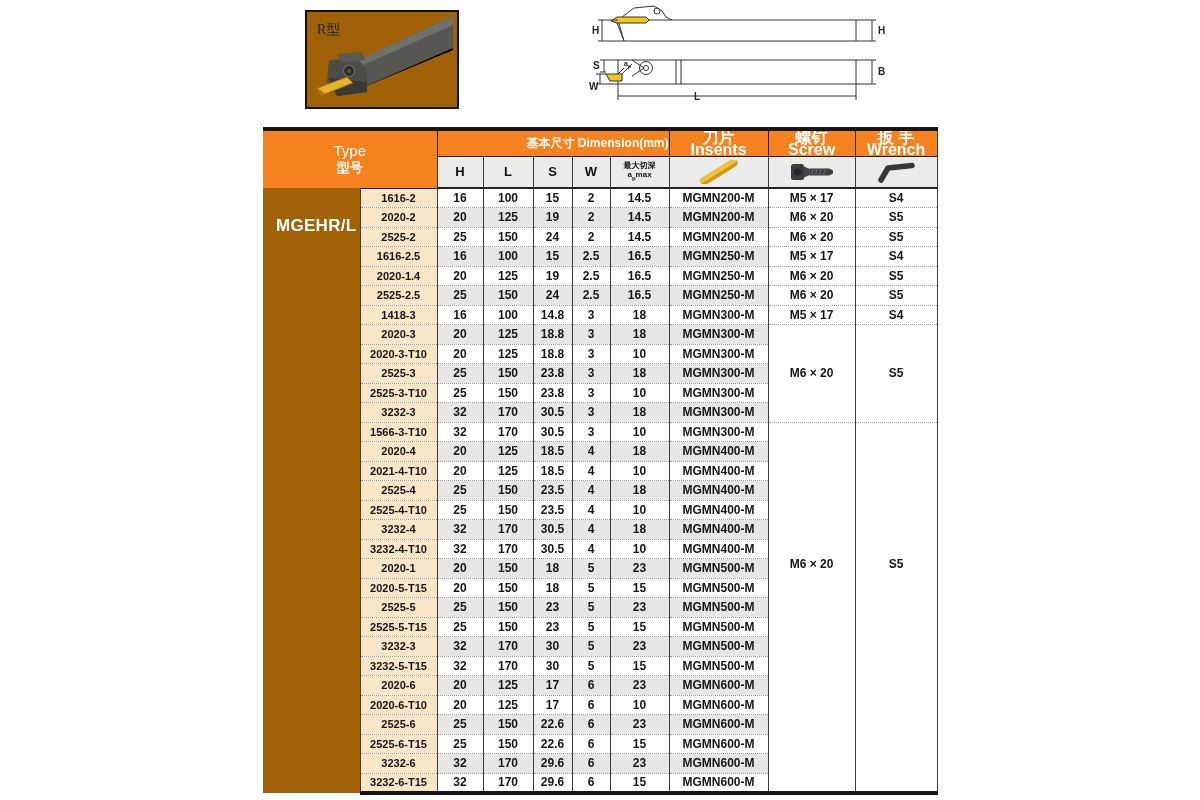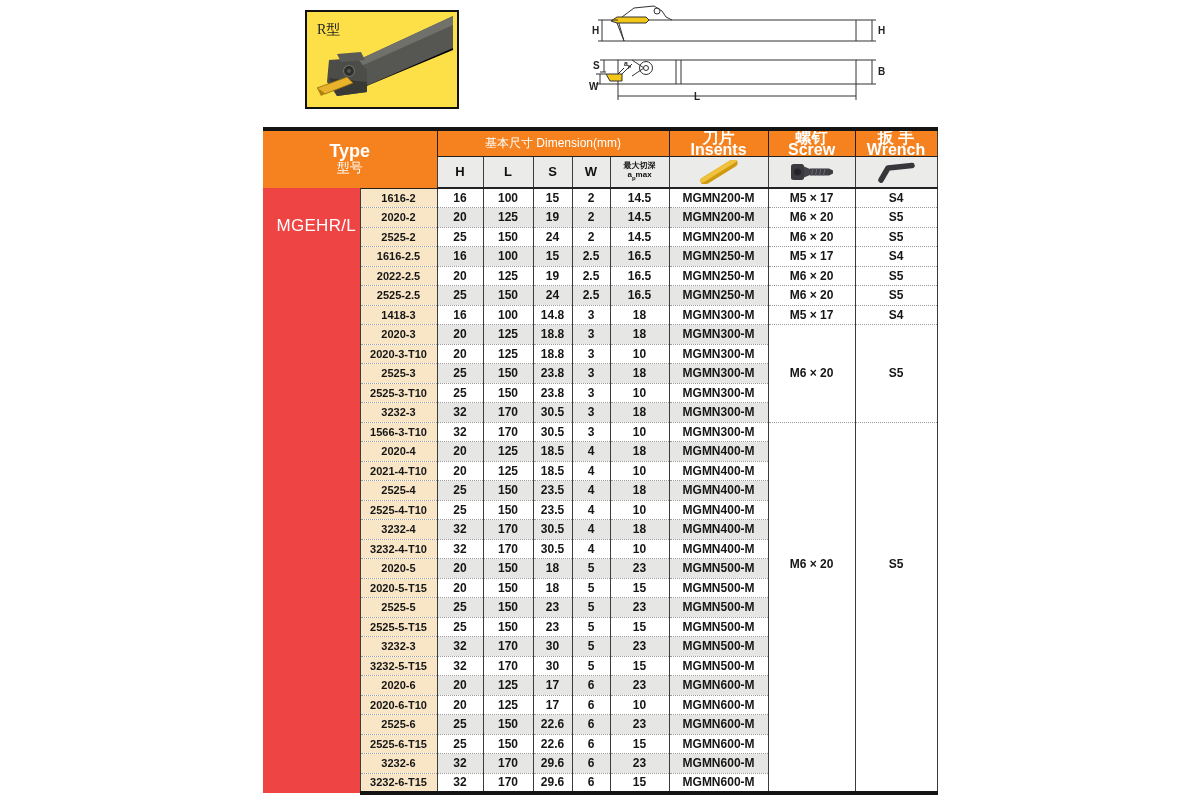--- a/index.html
+++ b/index.html
@@ -4,21 +4,21 @@
 <style>
   html,body{margin:0;padding:0;}
   body{
     width:1200px;height:800px;background:#ffffff;position:relative;
     font-family:"Liberation Sans", sans-serif;
     -webkit-font-smoothing:antialiased;
   }
   
   .photo-box{
     position:absolute;left:305px;top:10px;width:150px;height:95px;
-    border:2px solid #111;background:#fde047;overflow:hidden;
+    border:2px solid #111;background:#a16207;overflow:hidden;
   }
   .photo-box svg{display:block;}
   .serif-label{font-family:"Liberation Serif", serif;font-size:14px;fill:#222;}
   
   .diagram{position:absolute;left:588px;top:4px;}
   .dim-text{font-family:"Liberation Sans", sans-serif;font-size:10px;font-weight:bold;fill:#222;}
   .dim-text-sm{font-family:"Liberation Sans", sans-serif;font-size:7px;font-weight:bold;fill:#222;}
   .dline{stroke:#333;stroke-width:1;fill:none;}
   
   .table-wrap{position:absolute;left:263px;top:127px;width:674px;}
@@ -29,39 +29,39 @@
   th,td{padding:0;overflow:hidden;white-space:nowrap;}
   thead tr.r1{height:27px;}
   thead tr.r2{height:32px;}
   .th-orange{
     background:#f5821f;color:#fff;border-left:1px solid #222;
     border-bottom:1px solid #222;text-align:center;vertical-align:middle;
   }
   .th-orange .zh{display:block;font-size:16px;font-weight:bold;line-height:13px;}
   .th-orange .en{display:block;font-size:16px;font-weight:bold;line-height:11px;}
   .th-type{border-left:none;border-bottom:none;}
-  .th-type .t1{display:block;font-size:18px;font-weight:bold;line-height:18px;}
-  .th-type .t2{display:block;font-size:13px;font-weight:normal;line-height:16px;}
-  .th-dim{font-size:12px;font-weight:normal;}
+  .th-type .t1{display:block;font-size:15px;font-weight:normal;line-height:18px;}
+  .th-type .t2{display:block;font-size:13px;font-weight:bold;line-height:16px;}
+  .th-dim{font-size:12px;font-weight:bold;text-align:right;}
   .th-sub{
     background:#ebebe9;border-left:1px solid #3c3c3c;border-bottom:2px solid #222;
     text-align:center;vertical-align:middle;color:#111;
   }
   .th-letter{font-size:13px;font-weight:bold;}
   .th-ap{font-size:8px;font-weight:bold;line-height:9px;}
   .th-ap .ap-line sub{font-size:6px;}
   tbody tr{height:19.5px;}
   tbody td{
     border-left:1px solid #3c3c3c;border-top:1px dotted #9a9a9a;
     font-size:12px;font-weight:bold;text-align:center;color:#151515;
     vertical-align:middle;background:#fff;
   }
   td.c-series{
-    background:#ef4444;border-left:none;border-top:none;
-    color:#fff;font-size:17px;font-weight:normal;letter-spacing:.3px;
+    background:#a16207;border-left:none;border-top:none;
+    color:#fff;font-size:17px;font-weight:bold;letter-spacing:.3px;
     vertical-align:top;padding-top:28px;padding-left:10px;
   }
   td.c-type{background:#f9e6c7;font-size:11px;}
   td.alt{background:#e6e6e4;}
   td.offset-top{vertical-align:top;padding-top:134px;}
   td.first-row{border-top:1.5px solid #222;}
   td.table-bottom{border-bottom:4px solid #141414;}
   .ico{display:inline-block;vertical-align:middle;}
 </style>
 </head>
@@ -254,21 +254,21 @@
           <td class="c-num alt">16</td>
           <td class="c-num alt">100</td>
           <td class="c-num alt">15</td>
           <td class="c-num alt">2.5</td>
           <td class="c-num alt">16.5</td>
           <td class="c-insert alt">MGMN250-M</td>
           <td class="c-screw" rowspan="1">M5 × 17</td>
           <td class="c-wrench" rowspan="1">S4</td>
         </tr>
         <tr>
-          <td class="c-type">2022-2.5</td>
+          <td class="c-type">2020-1.4</td>
           <td class="c-num">20</td>
           <td class="c-num">125</td>
           <td class="c-num">19</td>
           <td class="c-num">2.5</td>
           <td class="c-num">16.5</td>
           <td class="c-insert">MGMN250-M</td>
           <td class="c-screw" rowspan="1">M6 × 20</td>
           <td class="c-wrench" rowspan="1">S5</td>
         </tr>
         <tr>
@@ -399,21 +399,21 @@
         <tr>
           <td class="c-type">3232-4-T10</td>
           <td class="c-num">32</td>
           <td class="c-num">170</td>
           <td class="c-num">30.5</td>
           <td class="c-num">4</td>
           <td class="c-num">10</td>
           <td class="c-insert">MGMN400-M</td>
         </tr>
         <tr>
-          <td class="c-type">2020-5</td>
+          <td class="c-type">2020-1</td>
           <td class="c-num alt">20</td>
           <td class="c-num alt">150</td>
           <td class="c-num alt">18</td>
           <td class="c-num alt">5</td>
           <td class="c-num alt">23</td>
           <td class="c-insert alt">MGMN500-M</td>
         </tr>
         <tr>
           <td class="c-type">2020-5-T15</td>
           <td class="c-num">20</td>

